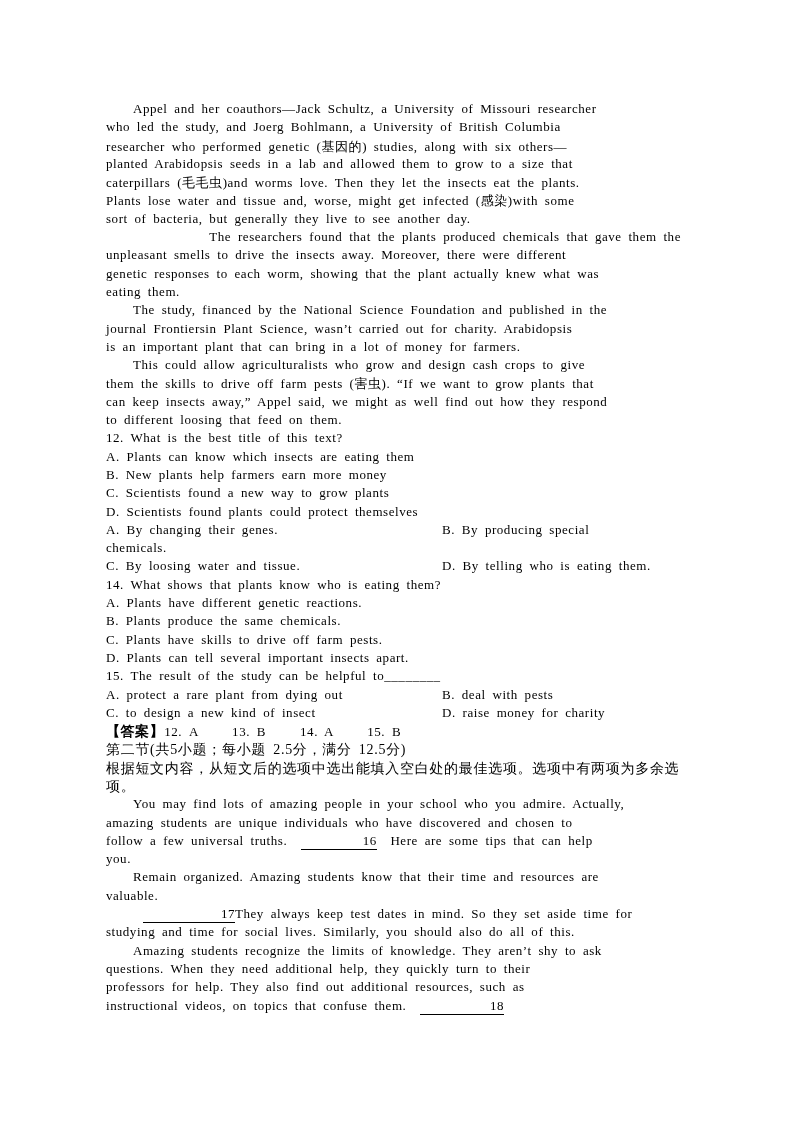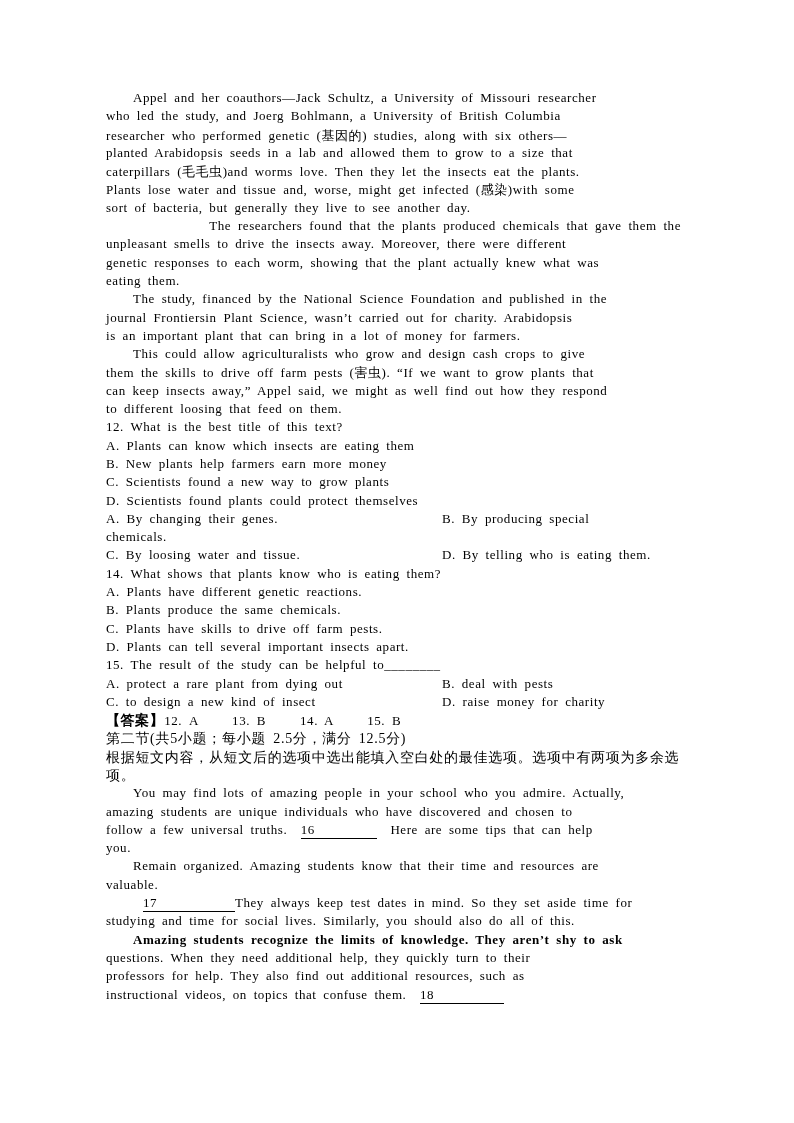--- a/index.html
+++ b/index.html
@@ -9,21 +9,21 @@
   }
   body {
     width: 794px;
     height: 1123px;
     position: relative;
     overflow: hidden;
   }
   #doc {
     position: absolute;
     left: 106px;
-    top: 90px;
+    top: 101px;
     width: 575px;
     color: #000000;
     font-family: "Liberation Serif", "DejaVu Serif", serif;
     font-size: 13px;
     letter-spacing: 0.55px;
     word-spacing: 3px;
   }
   .line {
     position: relative;
     height: 18.3px;
@@ -40,21 +40,21 @@
     margin-top: 28px;
   }
   .col2 {
     position: absolute;
     left: 336px;
     top: 0;
   }
   .blank {
     display: inline-block;
     border-bottom: 1.5px solid #000;
-    text-align: left;
+    text-align: right;
     vertical-align: baseline;
   }
 </style>
 </head>
 <body>
 
 <div id="doc">
     <div class="line" style="padding-left: 27px;">Appel and her coauthors—Jack Schultz, a University of Missouri researcher</div>
     <div class="line">who led the study, and Joerg Bohlmann, a University of British Columbia</div>
     <div class="line">researcher who performed genetic (基因的) studies, along with six others—</div>
@@ -94,17 +94,17 @@
     <div class="line bold-cjk">根据短文内容，从短文后的选项中选出能填入空白处的最佳选项。选项中有两项为多余选</div>
     <div class="line bold-cjk">项。</div>
     <div class="line" style="padding-left: 27px;">You may find lots of amazing people in your school who you admire. Actually,</div>
     <div class="line">amazing students are unique individuals who have discovered and chosen to</div>
     <div class="line"><span>follow a few universal truths.  </span><span class="blank" style="width: 76px;">16</span><span>  Here are some tips that can help</span></div>
     <div class="line">you.</div>
     <div class="line" style="padding-left: 27px;">Remain organized. Amazing students know that their time and resources are</div>
     <div class="line">valuable.</div>
     <div class="line" style="padding-left: 37px;"><span class="blank" style="width: 92px;">17</span><span>They always keep test dates in mind. So they set aside time for</span></div>
     <div class="line">studying and time for social lives. Similarly, you should also do all of this.</div>
-    <div class="line" style="padding-left: 27px; font-weight: bold;">Amazing students recognize the limits of knowledge. They aren’t shy to ask</div>
+    <div class="line" style="padding-left: 27px;">Amazing students recognize the limits of knowledge. They aren’t shy to ask</div>
     <div class="line">questions. When they need additional help, they quickly turn to their</div>
     <div class="line">professors for help. They also find out additional resources, such as</div>
     <div class="line"><span>instructional videos, on topics that confuse them.  </span><span class="blank" style="width: 84px;">18</span></div>
   </div>
 
 </body></html>

